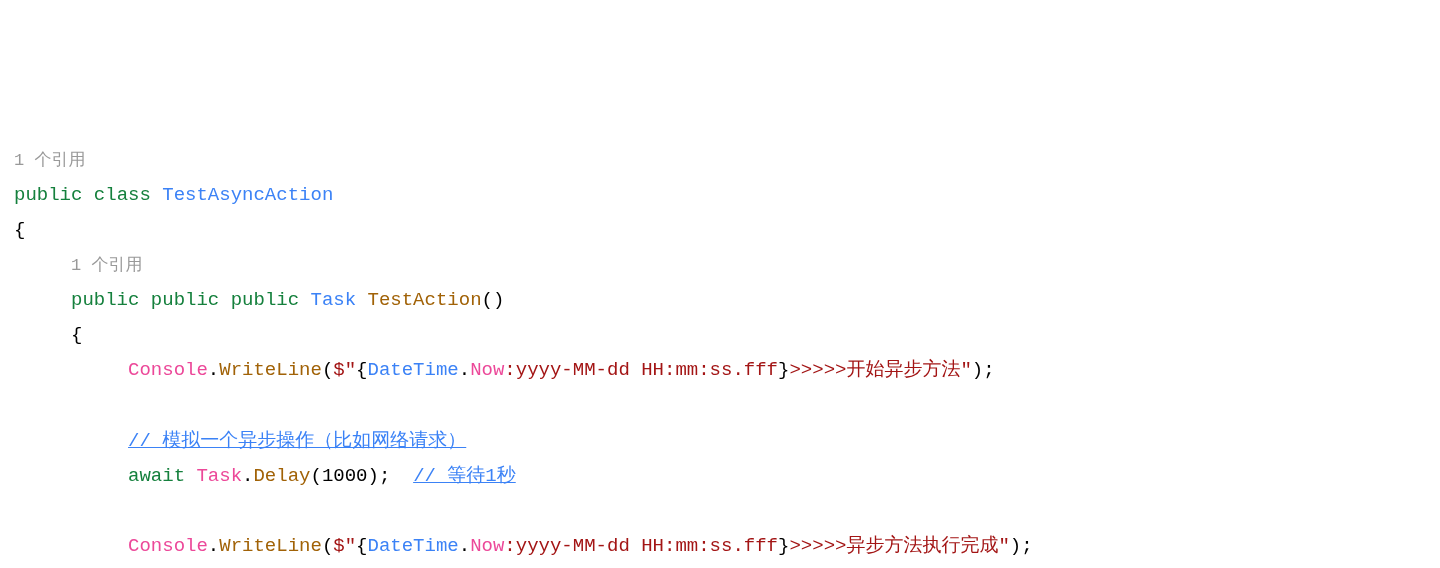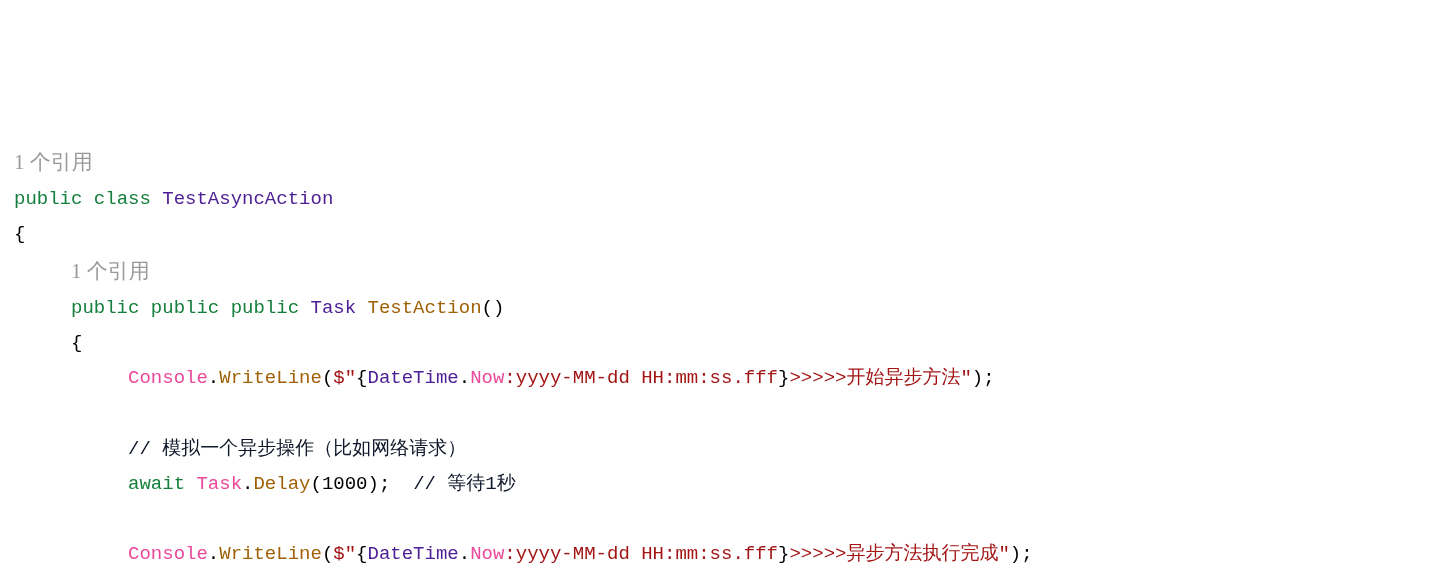--- a/index.html
+++ b/index.html
@@ -11,28 +11,28 @@
       font-family: Consolas, 'Courier New', monospace;
       font-size: 19px;
       background: #ffffff;
       padding: 2px 0 0 14px;
       line-height: 1.85;
       white-space: pre;
       color: #000000;
     }
     .codelens {
       color: #999999;
-      font-size: 21px;
-      font-family: Liberation Serif, serif;
+      font-size: 17px;
+      font-family: Liberation Mono, monospace;
     }
     .keyword { color: #15803d; }
-    .type { color: #4c1d95; }
+    .type { color: #3b82f6; }
     .method { color: #a16207; }
     .string { color: #a31515; }
-    .comment { color: #0f172a; }
+    .comment { color: #3b82f6; text-decoration: underline; }
     .punct { color: #000000; }
     .identifier { color: #ec4899; }
   </style>
 </head>
 <body>
 
 
 
 <div><span class="codelens">1 个引用</span>
 <span class="keyword">public</span> <span class="keyword">class</span> <span class="type">TestAsyncAction</span>

